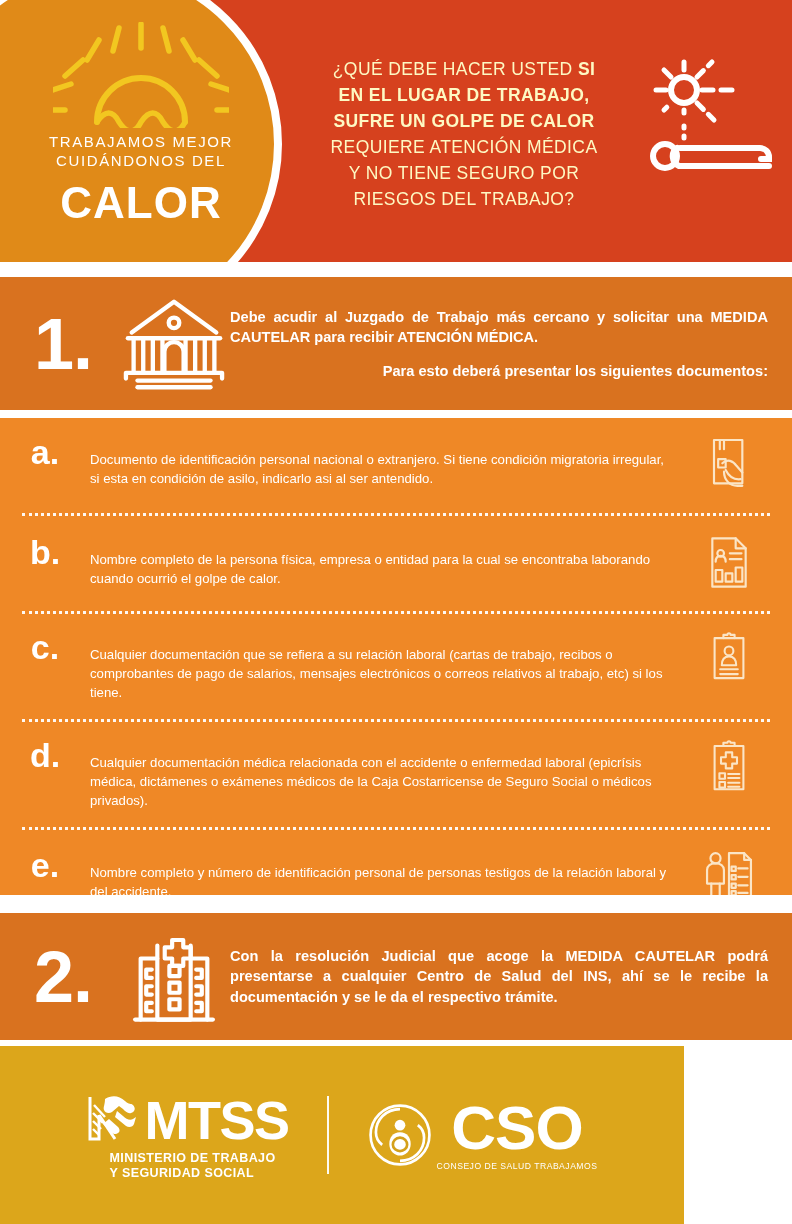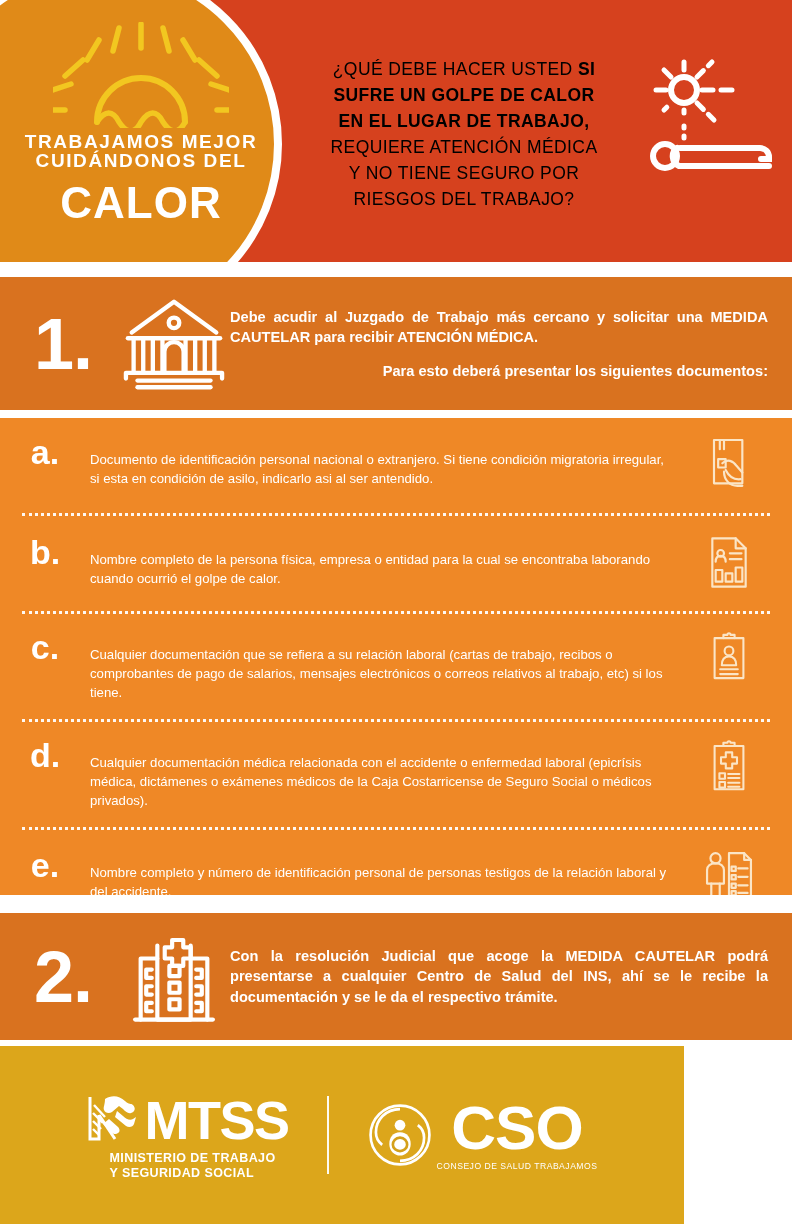--- a/index.html
+++ b/index.html
@@ -23,31 +23,31 @@
     border:8px solid #ffffff;
     box-sizing:border-box;
   }
   .brand{
     position:absolute;left:0;top:0;width:282px;height:262px;
     display:flex;flex-direction:column;align-items:center;justify-content:flex-start;
     padding-top:22px;box-sizing:border-box;
   }
   .sun-wrap{width:176px;height:106px;position:relative;}
   .brand-l1,.brand-l2{
-    color:#ffffff;font-weight:bold;letter-spacing:1.6px;
-    font-size:19px;line-height:19px;text-align:center;white-space:nowrap;
+    color:#ffffff;font-weight:normal;letter-spacing:1.6px;
+    font-size:15px;line-height:19px;text-align:center;white-space:nowrap;
   }
   .brand-l1{margin-top:4px;}
   .brand-big{
     color:#ffffff;font-weight:bold;font-size:44px;line-height:46px;
     letter-spacing:1px;text-align:center;margin-top:10px;
   }
   .header-text{
     position:absolute;left:296px;top:56px;width:336px;
-    text-align:center;color:#000000;
+    text-align:center;color:#fef9c3;
   }
   .header-text .ln{
     font-size:17.5px;line-height:26px;letter-spacing:0.4px;
     display:block;
   }
   .header-text .b{font-weight:bold;}
   .header-icon{
     position:absolute;left:640px;top:48px;width:140px;height:130px;
   }
 
@@ -161,22 +161,22 @@
           </g>
         </svg>
       </div>
       <div class="brand-l1">TRABAJAMOS MEJOR</div>
       <div class="brand-l2">CUIDÁNDONOS DEL</div>
       <div class="brand-big">CALOR</div>
     </div>
 
     <div class="header-text">
       <span class="ln"><span>¿QUÉ DEBE HACER USTED </span><span class="b">SI</span></span>
+      <span class="ln b">EN EL LUGAR DE TRABAJO,</span>
       <span class="ln b">SUFRE UN GOLPE DE CALOR</span>
-      <span class="ln b">EN EL LUGAR DE TRABAJO,</span>
       <span class="ln">REQUIERE ATENCIÓN MÉDICA</span>
       <span class="ln">Y NO TIENE SEGURO POR</span>
       <span class="ln">RIESGOS DEL TRABAJO?</span>
     </div>
 
     <div class="header-icon">
       <svg viewBox="0 0 140 130" width="140" height="130">
         <g stroke="#ffffff" fill="none" stroke-width="5" stroke-linecap="round">
           <circle cx="44" cy="42" r="13" stroke-width="6"></circle>
           <line x1="44" y1="14" x2="44" y2="22"></line>

